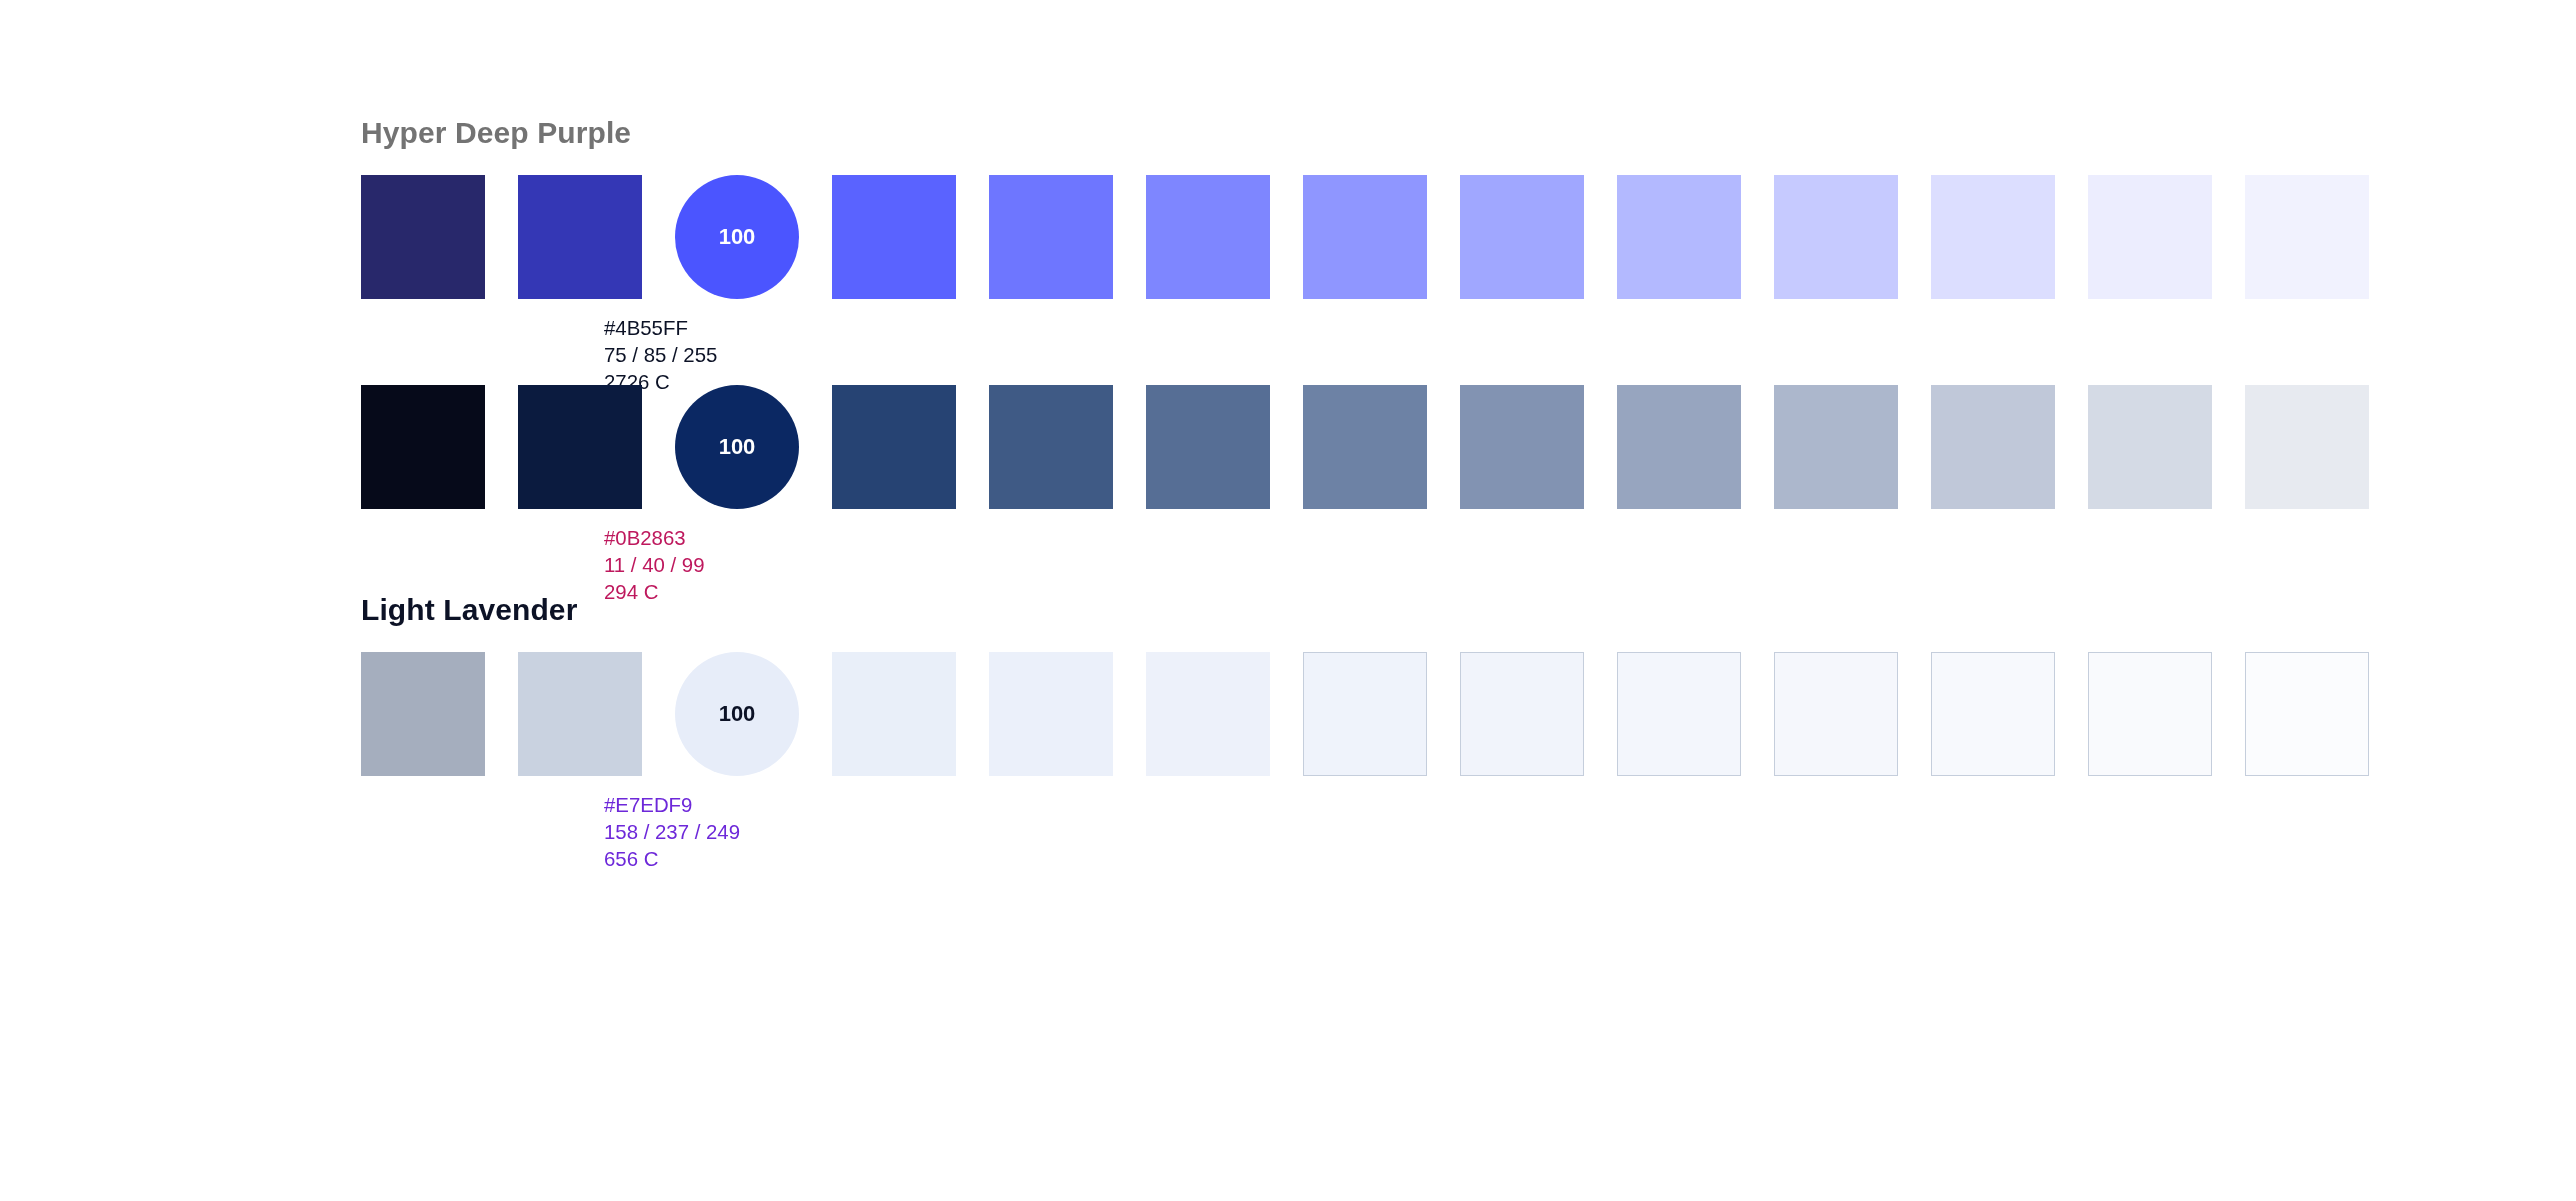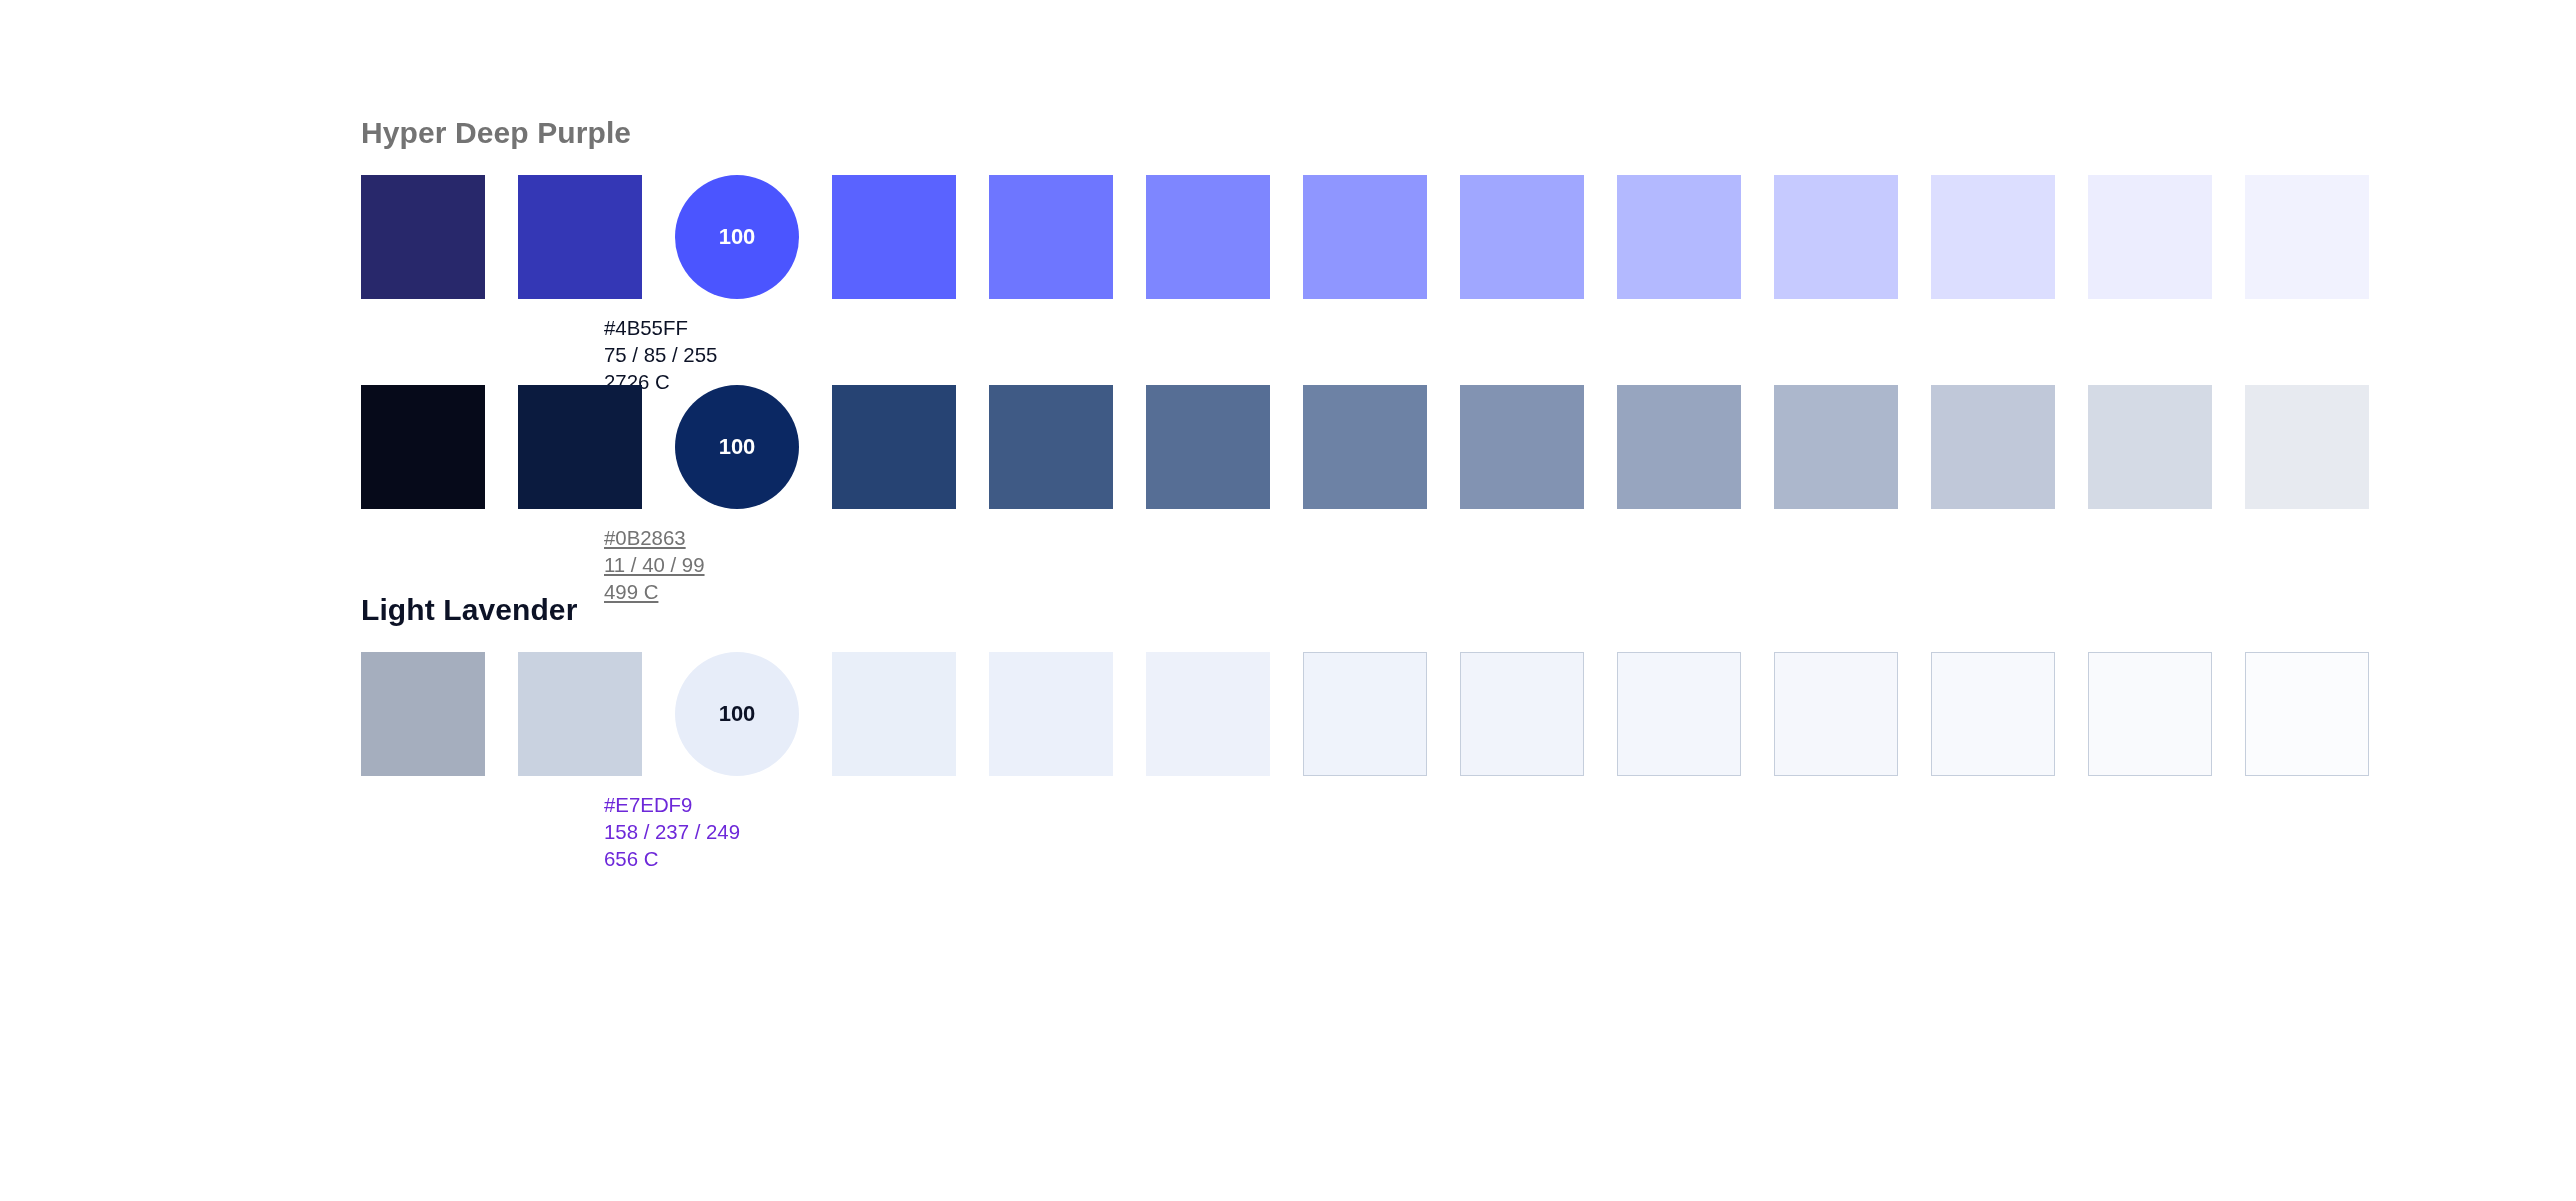--- a/index.html
+++ b/index.html
@@ -152,24 +152,24 @@
         <div class="swatch-cell">
           <div class="swatch-chip" style="background: rgb(6, 10, 26);"></div>
         </div>
         <div class="swatch-cell">
           <div class="swatch-chip" style="background: rgb(11, 27, 63);"></div>
         </div>
         <div class="swatch-cell">
           <div class="swatch-chip is-primary" style="background: rgb(11, 40, 99);">
             <span class="chip-step-label" style="color: rgb(255, 255, 255);">100</span>
           </div>
-          <div class="swatch-meta" style="color: #737373; text-decoration: underline;">
+          <div class="swatch-meta" style="color: #be185d;">
             <div>#0B2863</div>
             <div>11 / 40 / 99</div>
-            <div>499 C</div>
+            <div>294 C</div>
           </div>
         </div>
         <div class="swatch-cell">
           <div class="swatch-chip" style="background: rgb(38, 67, 115);"></div>
         </div>
         <div class="swatch-cell">
           <div class="swatch-chip" style="background: rgb(63, 90, 133);"></div>
         </div>
         <div class="swatch-cell">
           <div class="swatch-chip" style="background: rgb(86, 110, 149);"></div>

